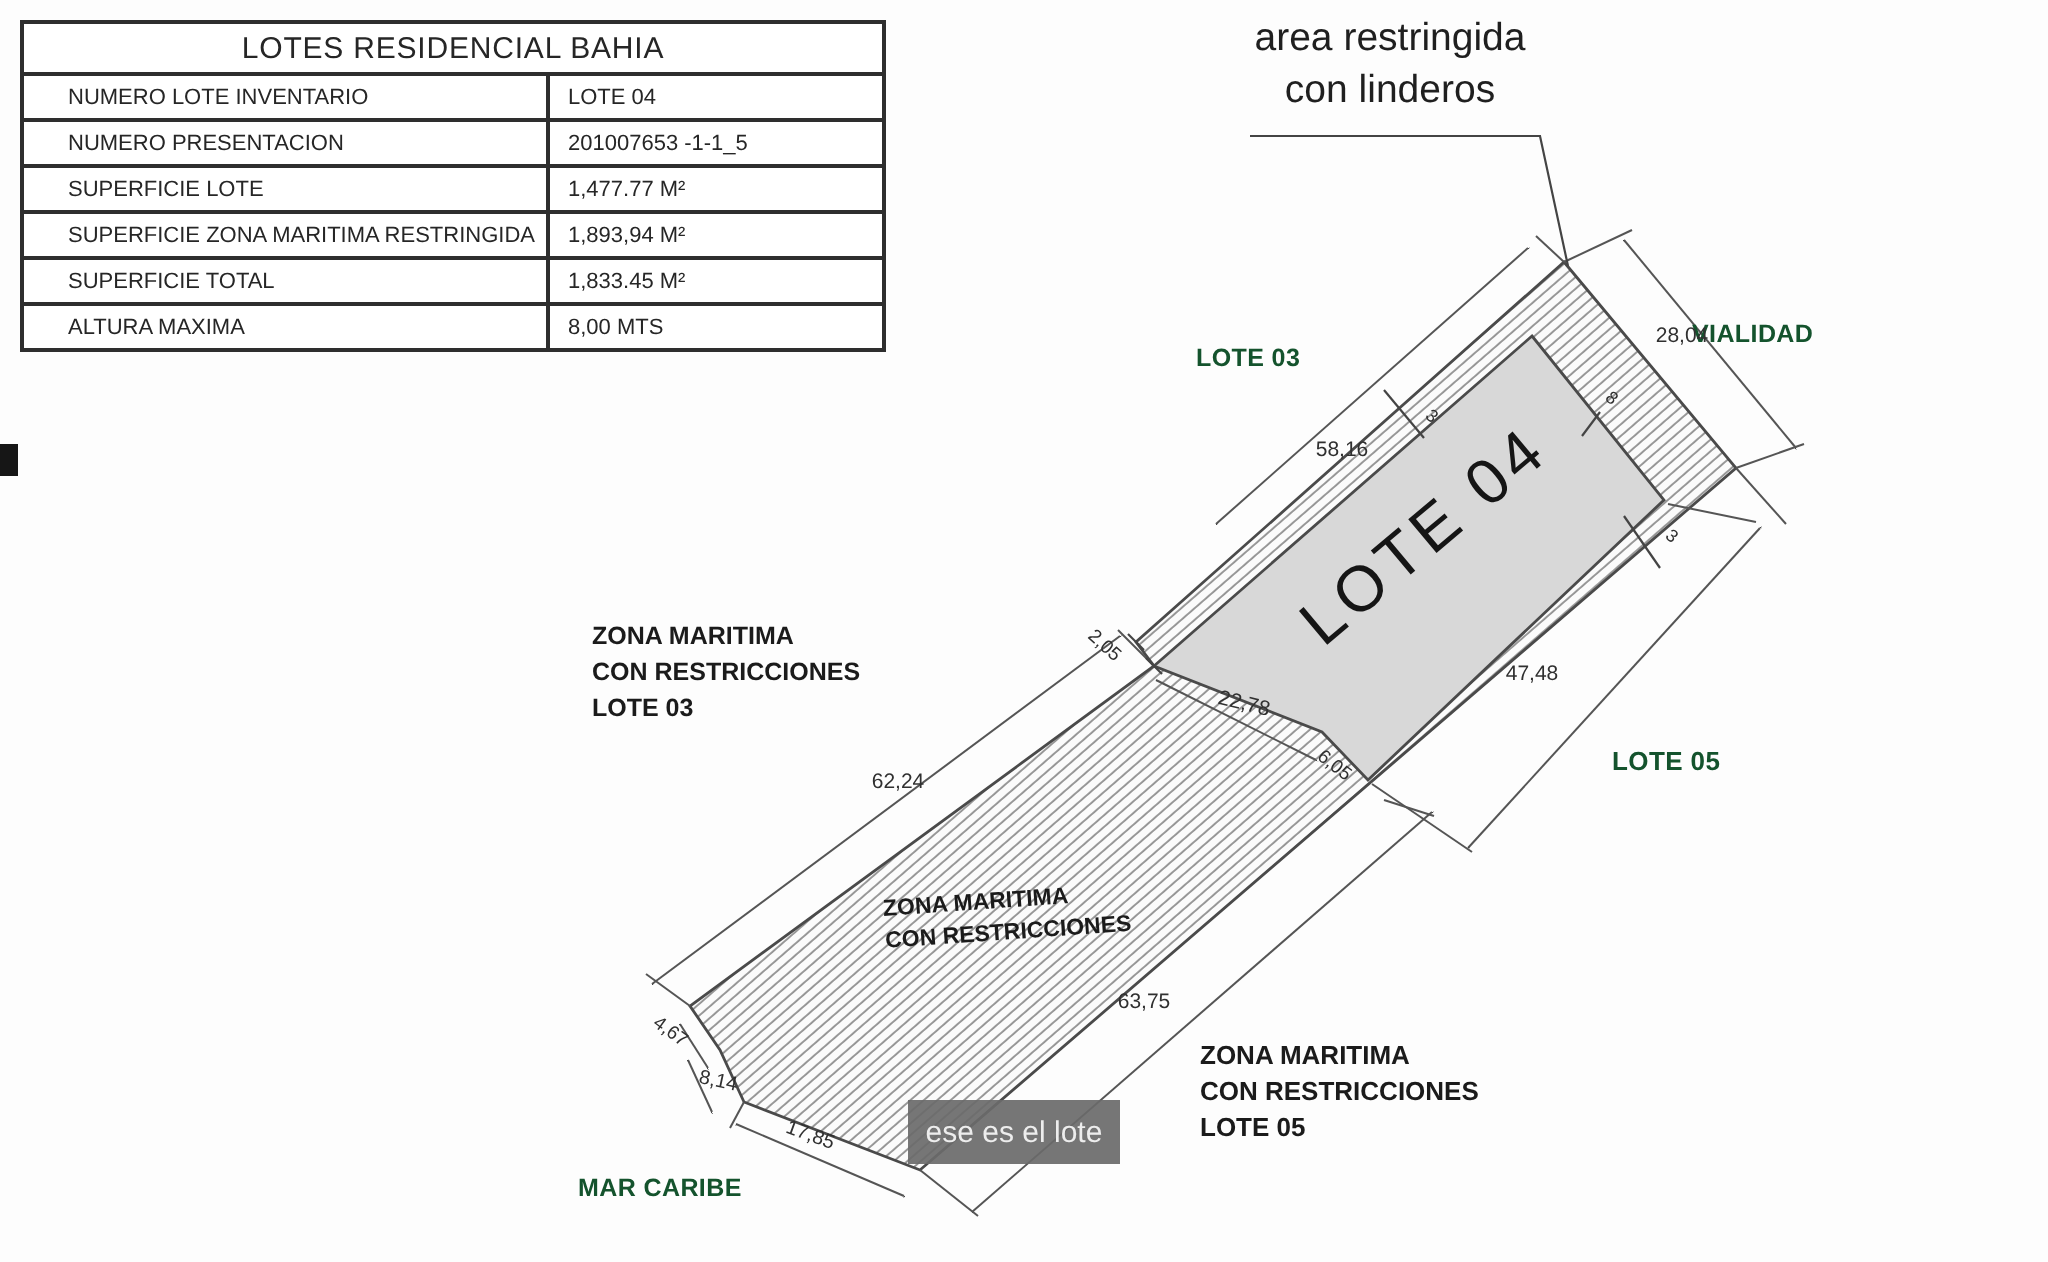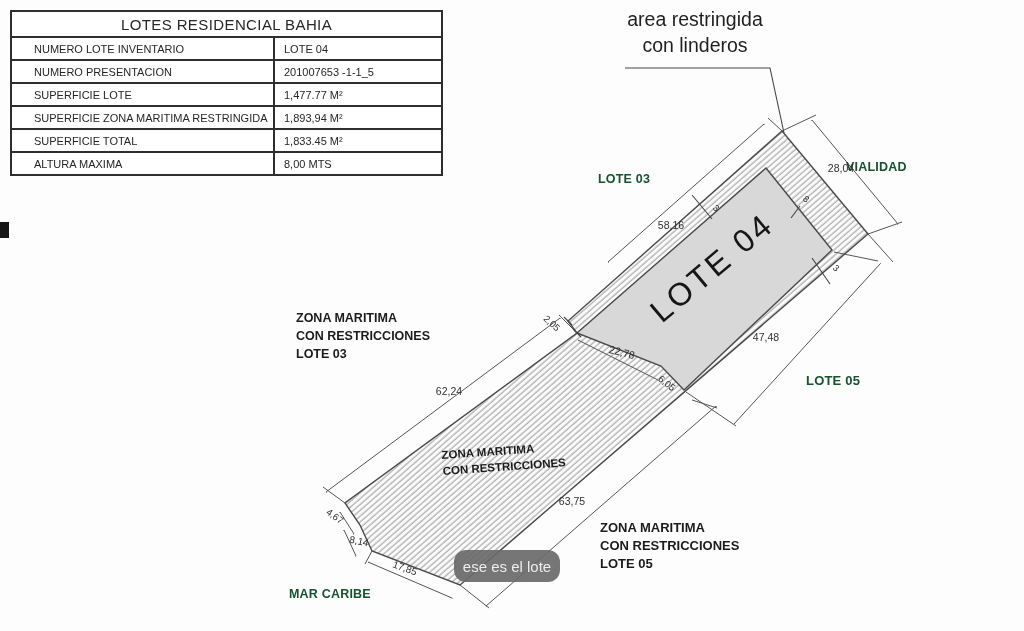--- a/index.html
+++ b/index.html
@@ -32,21 +32,21 @@
     position:absolute;left:695px;top:6px;transform:translateX(-50%);
     text-align:center;font-size:19.5px;color:#1f1f1f;line-height:26px;
   }
   .lot04{
     position:absolute;left:712px;top:268px;
     transform:translate(-50%,-50%) rotate(-40deg);
     font-size:32px;letter-spacing:3px;color:#151515;white-space:nowrap;
   }
   .tooltip{
     position:absolute;left:454px;top:550px;width:106px;height:32px;
-    background:rgba(106,106,106,0.92);border-radius:12px;
+    background:rgba(106,106,106,0.92);border-radius:0;
     display:flex;align-items:center;justify-content:center;
     color:#ededed;font-size:15px;
   }
   .artifact{position:absolute;left:0;top:222px;width:9px;height:16px;background:#161616;}
 </style>
 </head>
 <body>
 
 <div class="stage">
 

